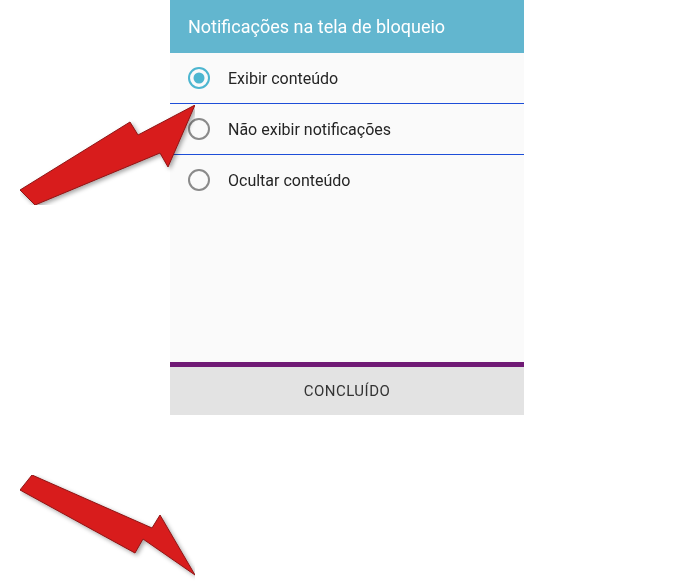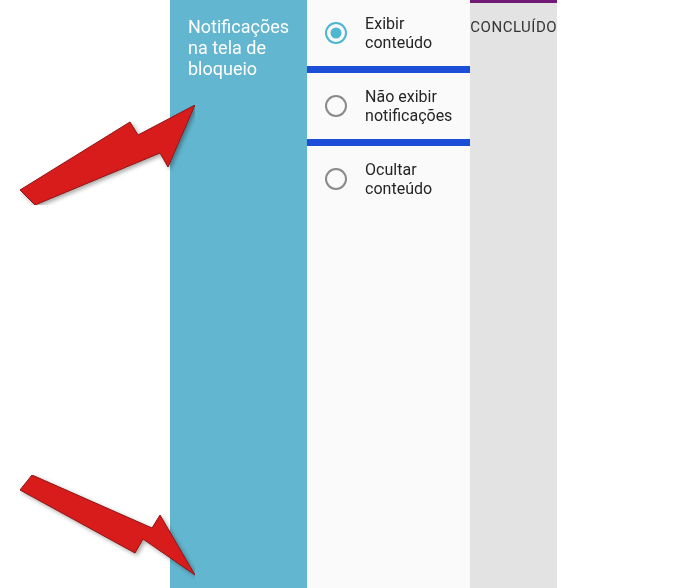--- a/index.html
+++ b/index.html
@@ -13,24 +13,24 @@
       width: 695px;
       height: 588px;
       position: relative;
       overflow: hidden;
     }
     .container {
       position: absolute;
       left: 170px;
       top: 0;
       width: 354px;
-      height: 588px;
+      height: 415px;
       background: #fafafa;
       display: flex;
-      flex-direction: row;
+      flex-direction: column;
     }
     .header {
       background: #62b6cf;
       padding: 16px 18px;
       color: #ffffff;
       font-size: 18px;
       font-weight: 400;
     }
     .description {
       padding: 16px 18px 20px 18px;
@@ -39,21 +39,21 @@
       line-height: 1.4;
     }
     .options {
       display: flex;
       flex-direction: column;
     }
     .option-row {
       display: flex;
       align-items: center;
       padding: 14px 18px;
-      border-bottom: 7px solid #1d4ed8;
+      border-bottom: 1px solid #1d4ed8;
       cursor: pointer;
     }
     .option-row:last-child {
       border-bottom: none;
     }
     .radio {
       width: 22px;
       height: 22px;
       border: 2px solid #8a8a8a;
       border-radius: 50%;
@@ -77,21 +77,21 @@
     }
     .option-label {
       color: #252525;
       font-size: 16px;
     }
     .spacer {
       flex: 1;
     }
     .footer-button {
       background: #e3e3e3;
-      border-top: 3px solid #701a75;
+      border-top: 5px solid #701a75;
       text-align: center;
       padding: 15px 0;
       color: #333;
       font-size: 15px;
       letter-spacing: 0.5px;
       cursor: pointer;
     }
     .arrow {
       position: absolute;
       pointer-events: none;

